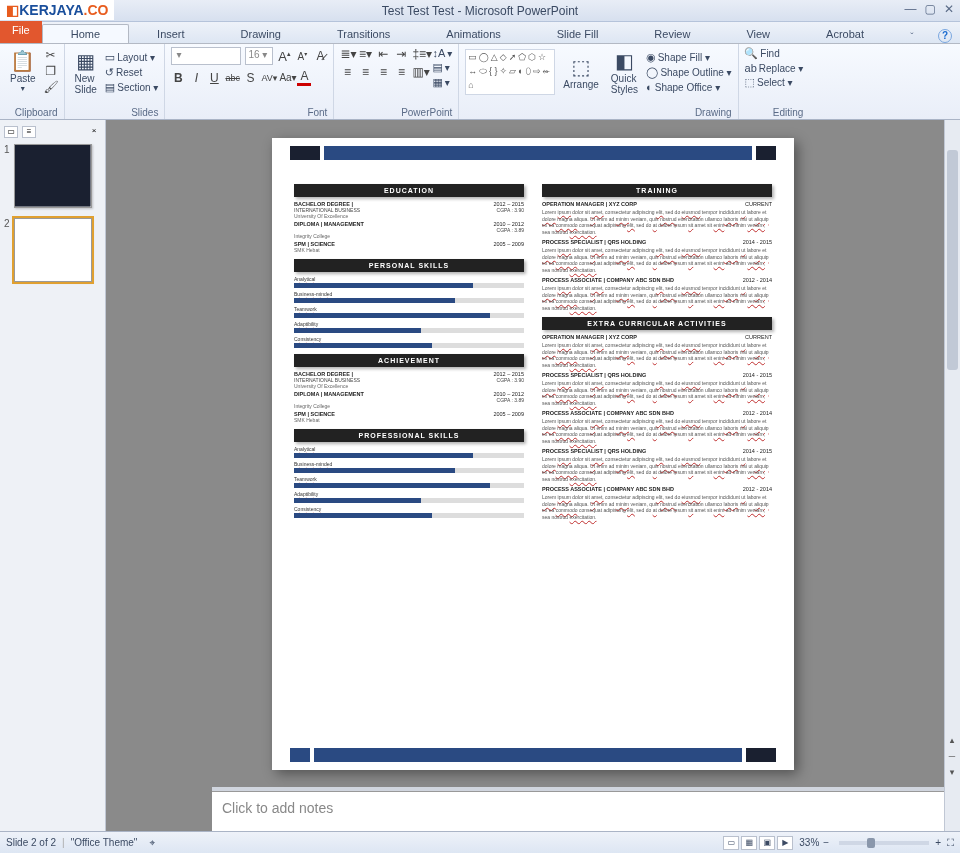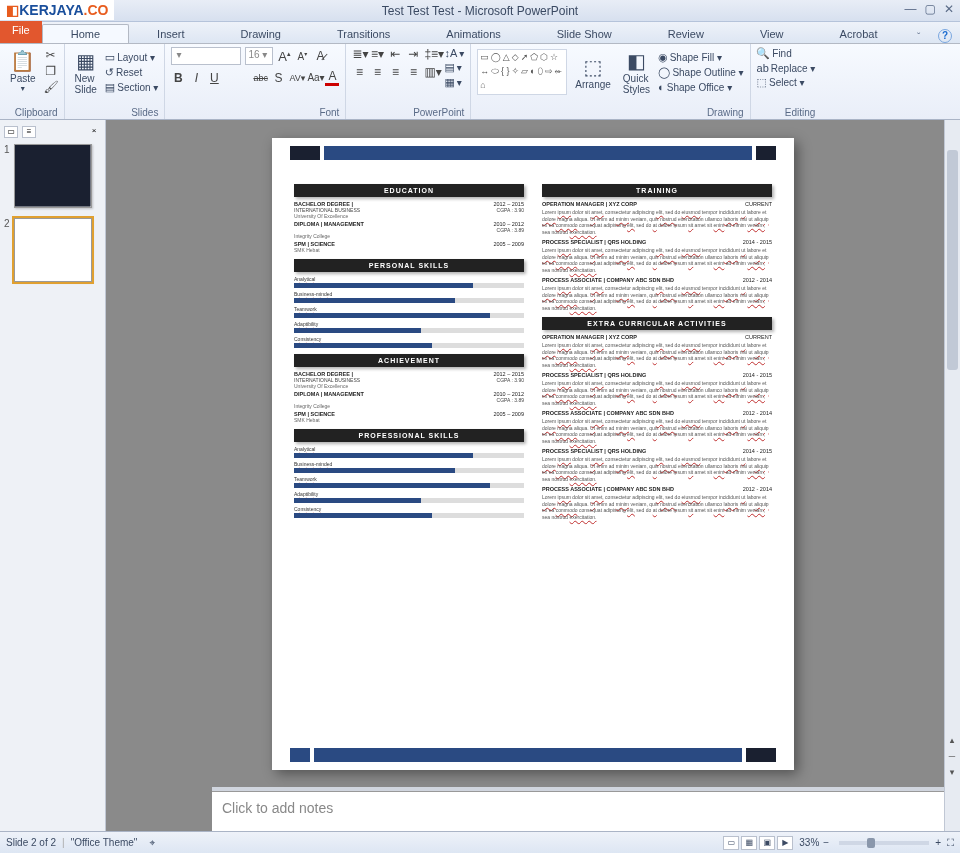--- a/index.html
+++ b/index.html
@@ -240,21 +240,21 @@
   </div>
 </div>
 
 <div class="tabs">
   <div class="tab-file">File</div>
   <div class="tab active">Home</div>
   <div class="tab">Insert</div>
   <div class="tab">Drawing</div>
   <div class="tab">Transitions</div>
   <div class="tab">Animations</div>
-  <div class="tab">Slide Show</div>
+  <div class="tab">Slide Fill</div>
   <div class="tab">Review</div>
   <div class="tab">View</div>
   <div class="tab">Acrobat</div>
   <span class="ribbon-collapse" style="margin-left:auto;">ˇ</span>
   <span class="help-icon">?</span>
 </div>
 
 <div class="ribbon">
 
   <div class="group">
@@ -304,21 +304,21 @@
         <div class="font-box">▾</div>
         <div class="size-box"><span>16</span> ▾</div>
         <span class="ribbon-icon" style="font-size:13px;">A<sup style="font-size:7px;">▴</sup></span>
         <span class="ribbon-icon" style="font-size:10px;">A<sup style="font-size:6px;">▾</sup></span>
         <span class="ribbon-icon">A̷</span>
       </div>
       <div class="row">
         <span class="ribbon-icon" style="font-weight:bold;">B</span>
         <span class="ribbon-icon" style="font-style:italic;">I</span>
         <span class="ribbon-icon" style="text-decoration:underline;">U</span>
-        <span class="ribbon-icon" style="text-decoration:line-through;font-size:9px;margin-left:28px;">abc</span>
+        <span class="ribbon-icon" style="text-decoration:line-through;font-size:9px;">abc</span>
         <span class="ribbon-icon">S</span>
         <span class="ribbon-icon" style="font-size:9px;">AV▾</span>
         <span class="ribbon-icon" style="font-size:10px;">Aa▾</span>
         <span class="ribbon-icon" style="border-bottom:3px solid #c00;">A</span>
       </div>
     </div>
     <div class="group-title">Font</div>
   </div>
 
   <div class="group">

